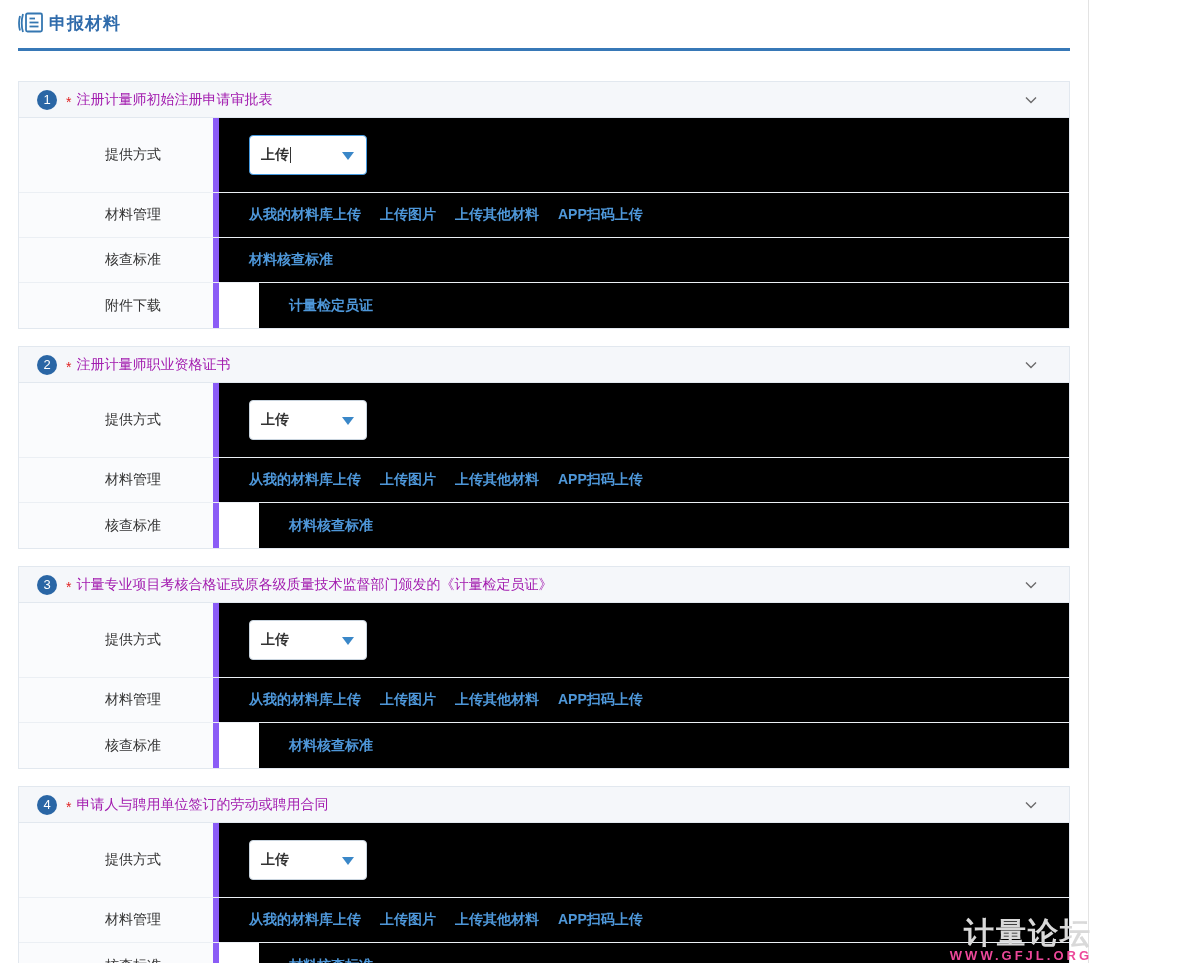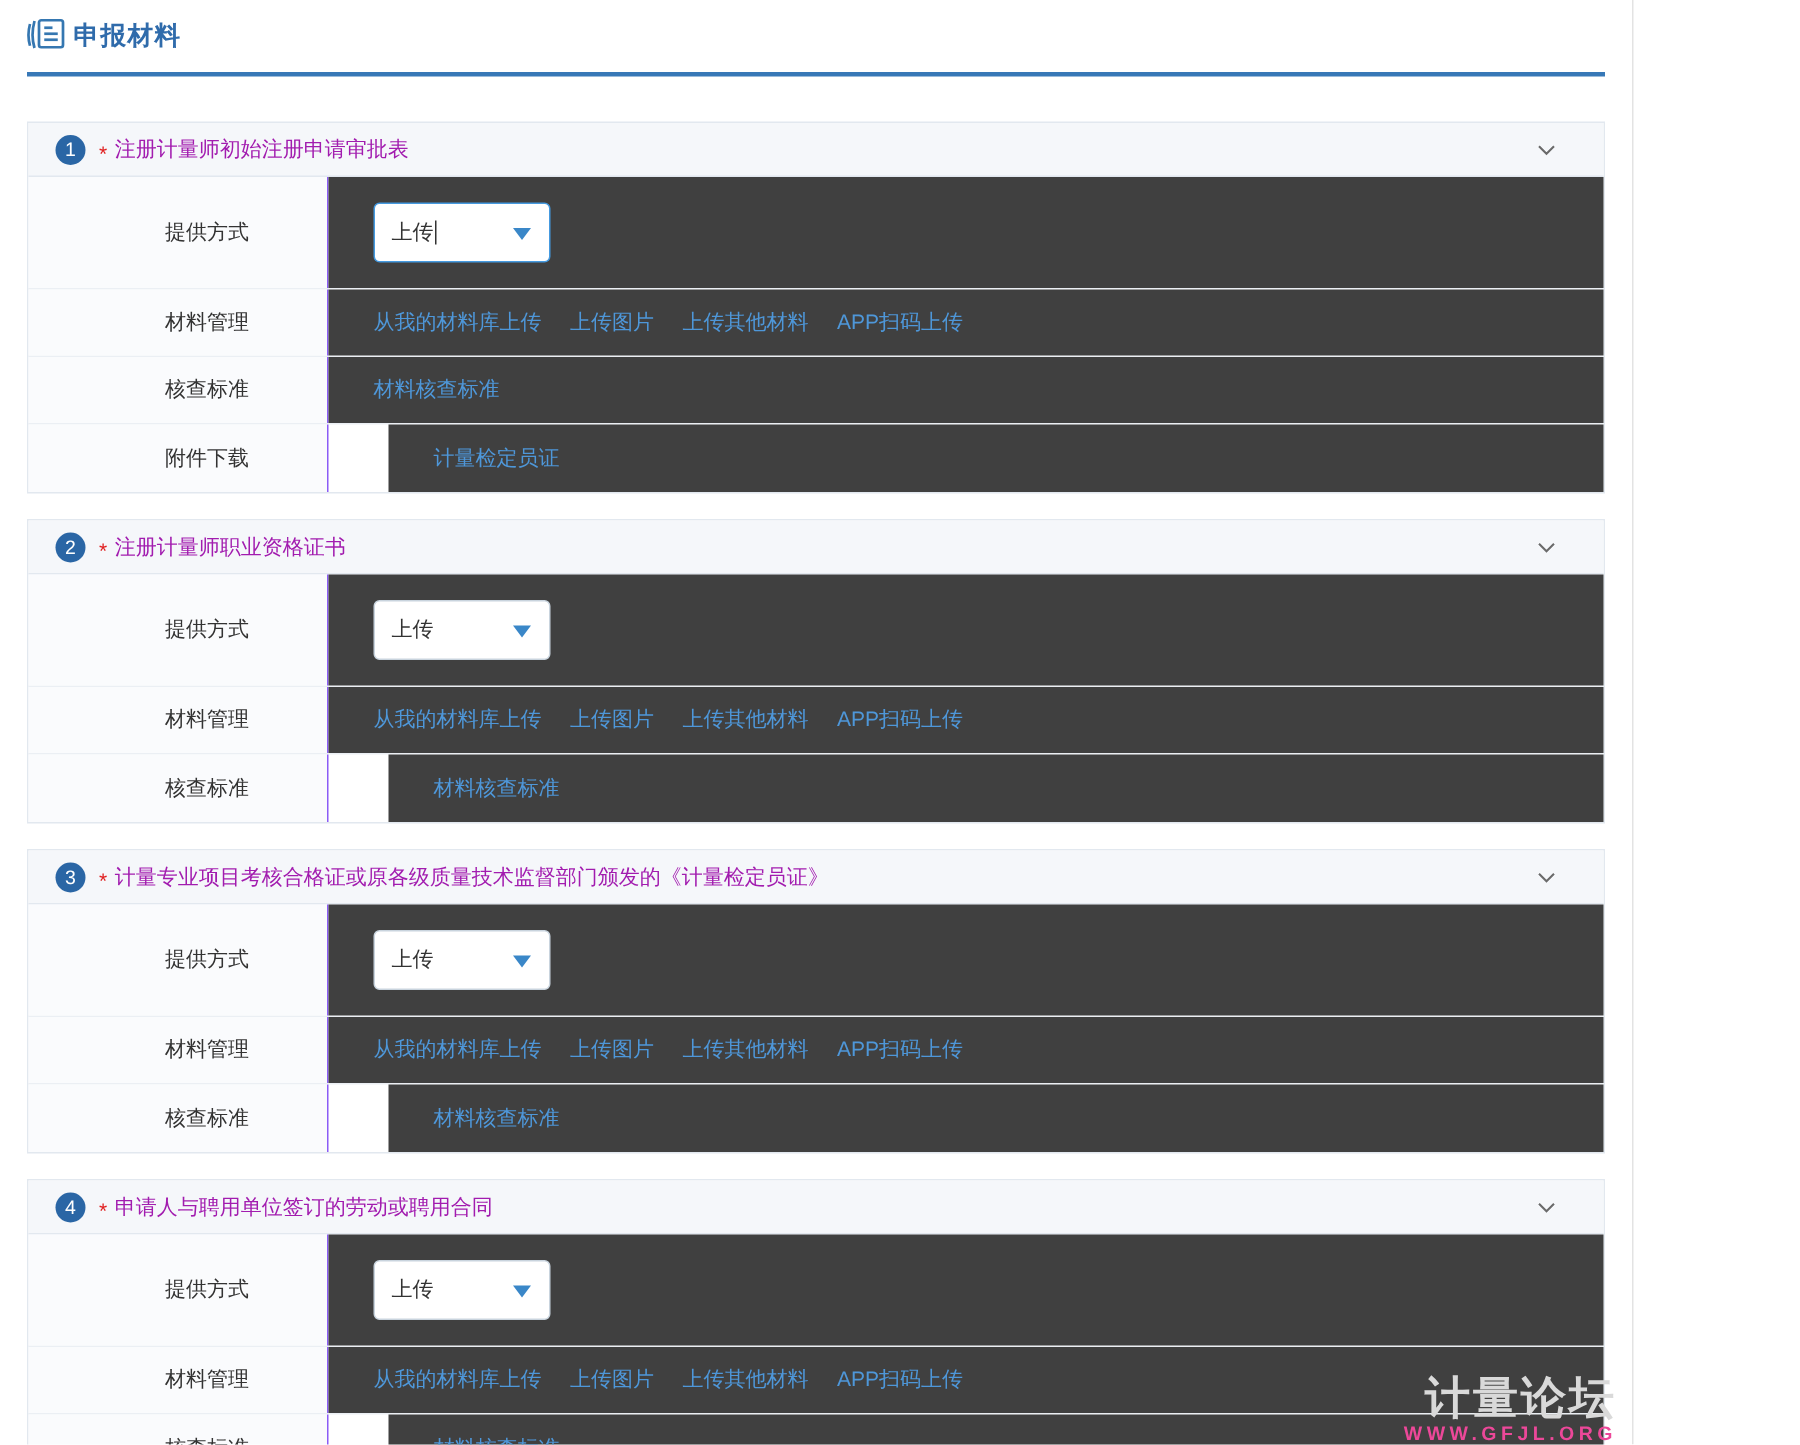--- a/index.html
+++ b/index.html
@@ -22,40 +22,40 @@
     color:#fff; font-size:13px; display:flex; align-items:center; justify-content:center;
     margin-right:9px; }
   .req { color:#e02020; font-size:14px; margin-right:5px; margin-top:4px; }
   .sec-title { color:#a21caf; font-size:14px; }
   .chevron { margin-left:auto; margin-right:14px; display:flex; align-items:center; }
 
   
   .row { display:flex; height:45px; border-bottom:1px solid #ebeff4; }
   .row:last-child { border-bottom:none;gap:40px; }
   .row-tall { height:75px; }
-  .row-label { width:200px; flex:0 0 auto; background:#fafbfd; border-right:1px solid #8b5cf6;
+  .row-label { width:200px; flex:0 0 auto; background:#fafbfd; border-right:6px solid #8b5cf6;
     display:flex; align-items:center; justify-content:flex-end; padding-right:52px;
     color:#333; font-size:14px; }
-  .row-content { flex:1; display:flex; align-items:center; padding-left:30px; background:#404040; }
+  .row-content { flex:1; display:flex; align-items:center; padding-left:30px; background:#000000;font-weight:bold; }
   .links a { color:#4e97d9; font-size:14px; text-decoration:none; margin-right:19px; cursor:pointer; }
 
   
   .dropdown { position:relative; width:118px; height:40px; border:1px solid #c9d4de;
     border-radius:4px; background:#fff; display:flex; align-items:center;
     padding:0 28px 0 11px; cursor:pointer; }
   .dropdown.focused { border-color:#459ae0; }
   .dd-value { font-size:14px; color:#333; }
   .caret { display:none; width:1px; height:16px; background:#333; margin-left:1px; }
   .dropdown.focused .caret { display:inline-block; }
   .dd-arrow { position:absolute; right:12px; top:16px; width:0; height:0;
     border-left:6px solid transparent; border-right:6px solid transparent;
     border-top:8px solid #3a87c8; }
 
   
-  .watermark { position:absolute; right:14px; bottom:0; text-align:right;
+  .watermark { position:absolute; right:0; bottom:0; text-align:right;
     color:#d9d9d9; pointer-events:none; z-index:5; line-height:1.1; }
   .wm1 { font-size:30px; font-weight:bold; letter-spacing:2px; }
   .wm2 { font-size:13px; letter-spacing:3px; color:#ec4899; font-weight:bold; }
   .edge-line { position:absolute; top:0; right:3px; width:1px; height:100%;
     background:#e3e3e3; pointer-events:none; }
 </style>
 </head>
 <body>
 
 <div class="page">

